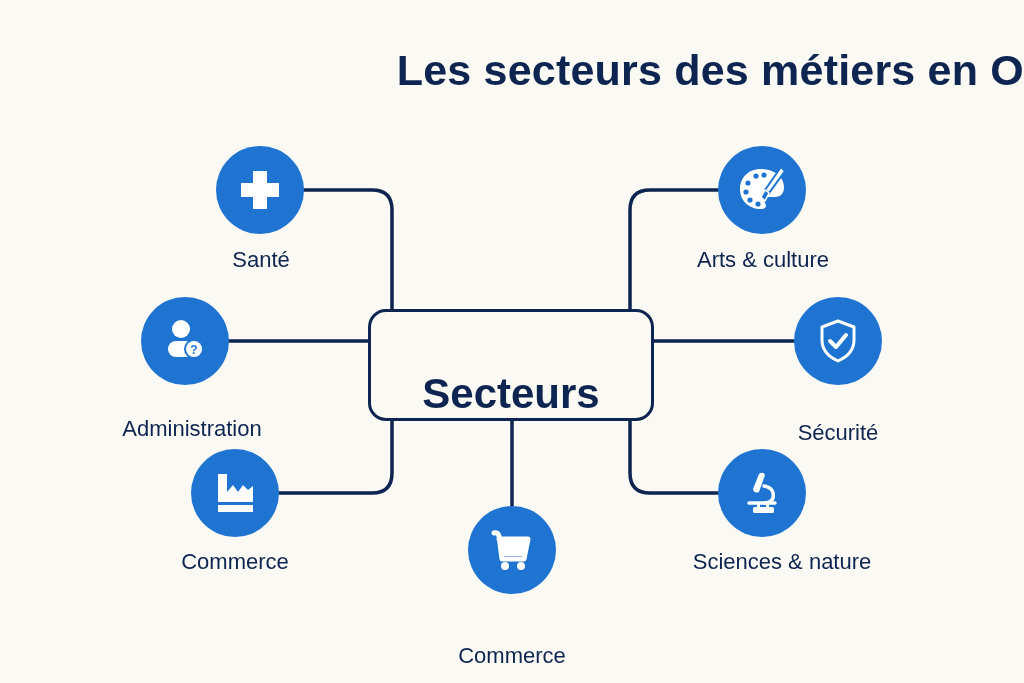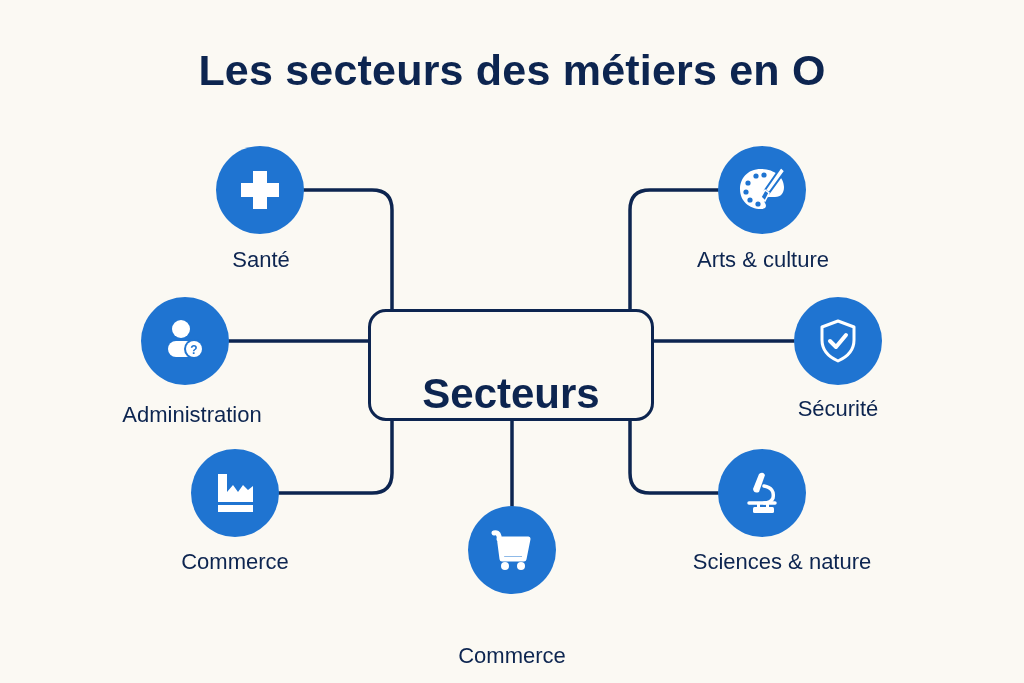--- a/index.html
+++ b/index.html
@@ -5,21 +5,21 @@
   html, body { margin:0; padding:0; }
   body {
     width:1024px; height:683px; overflow:hidden;
     background:#fbf9f3;
     font-family:"Liberation Sans", "DejaVu Sans", sans-serif;
     position:relative;
     color:#0d2550;
   }
   .title {
     position:absolute; left:0; top:46px; width:1024px;
-    text-align:center; font-size:43px; font-weight:bold;
+    text-align:right; font-size:43px; font-weight:bold;
     color:#0d2550; letter-spacing:0.2px;
   }
   svg.lines { position:absolute; left:0; top:0; }
   .center-box {
     position:absolute; left:368px; top:309px; width:280px; height:106px;
     border:3px solid #0d2550; border-radius:18px; background:#fbf9f3;
     display:flex; align-items:flex-end; justify-content:center;
     font-size:42px; font-weight:bold; color:#0d2550;
   }
   .node-circle {
@@ -69,21 +69,21 @@
 
 <div class="node-circle" style="left:141px;top:297px;">
   <svg width="50" height="50" viewBox="0 0 50 50">
     <circle cx="21" cy="13" r="9" fill="#ffffff"></circle>
     <rect x="8" y="25" width="26" height="16" rx="8" fill="#ffffff"></rect>
     <circle cx="34" cy="33" r="10" fill="#1f74d1"></circle>
     <circle cx="34" cy="33" r="8" fill="#ffffff"></circle>
     <text x="34" y="38" font-size="12" font-weight="bold" text-anchor="middle" fill="#1f74d1" font-family="Liberation Sans, sans-serif">?</text>
   </svg>
 </div>
-<div class="node-label" style="left:192px;top:402px;">Administration</div>
+<div class="node-label" style="left:192px;top:416px;">Administration</div>
 
 <div class="node-circle" style="left:191px;top:449px;">
   <svg width="50" height="50" viewBox="0 0 50 50">
     <path d="M8 6 H17 V24 L23 17 L28 24 L33 17 L38 22 L43 18 V34 H8 Z" fill="#ffffff"></path>
     <rect x="8" y="37" width="35" height="7" fill="#ffffff"></rect>
   </svg>
 </div>
 <div class="node-label" style="left:235px;top:549px;">Commerce</div>
 
 <div class="node-circle" style="left:468px;top:506px;">
@@ -110,21 +110,21 @@
   </svg>
 </div>
 <div class="node-label" style="left:763px;top:247px;">Arts &amp; culture</div>
 
 <div class="node-circle" style="left:794px;top:297px;">
   <svg width="50" height="50" viewBox="0 0 50 50">
     <path d="M25 5 L41 11 V24 C41 34 34 41 25 45 C16 41 9 34 9 24 V11 Z" fill="none" stroke="#ffffff" stroke-width="3" stroke-linejoin="round"></path>
     <path d="M17 25 L23 31 L33 19" fill="none" stroke="#ffffff" stroke-width="4" stroke-linecap="round" stroke-linejoin="round"></path>
   </svg>
 </div>
-<div class="node-label" style="left:838px;top:396px;">Sécurité</div>
+<div class="node-label" style="left:838px;top:420px;">Sécurité</div>
 
 <div class="node-circle" style="left:718px;top:449px;">
   <svg width="50" height="50" viewBox="0 0 50 50">
     <path d="M22 6 Q26 3 28 7 L22 24 Q17 26 16 21 Z" fill="#ffffff"></path>
     <path d="M27 18 Q38 20 36 30 Q34 35 27 35" fill="none" stroke="#ffffff" stroke-width="3.5" stroke-linecap="round"></path>
     <path d="M12 35 H38" stroke="#ffffff" stroke-width="3.5" stroke-linecap="round"></path>
     <rect x="20" y="35" width="3" height="5" fill="#ffffff"></rect>
     <rect x="29" y="35" width="3" height="5" fill="#ffffff"></rect>
     <rect x="16" y="39" width="21" height="6" rx="1.5" fill="#ffffff"></rect>
   </svg>

